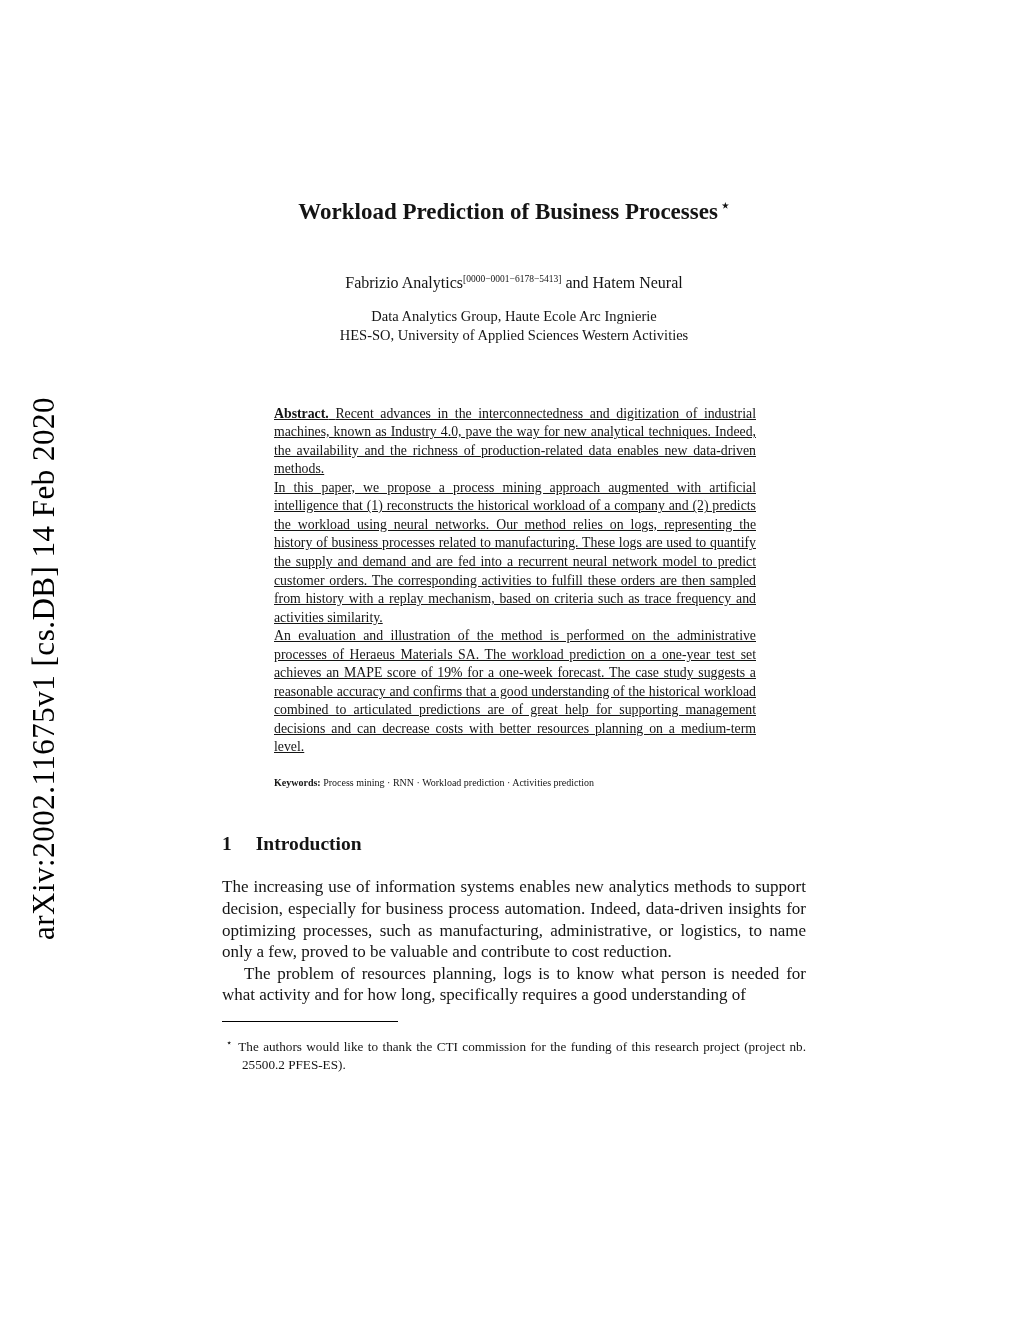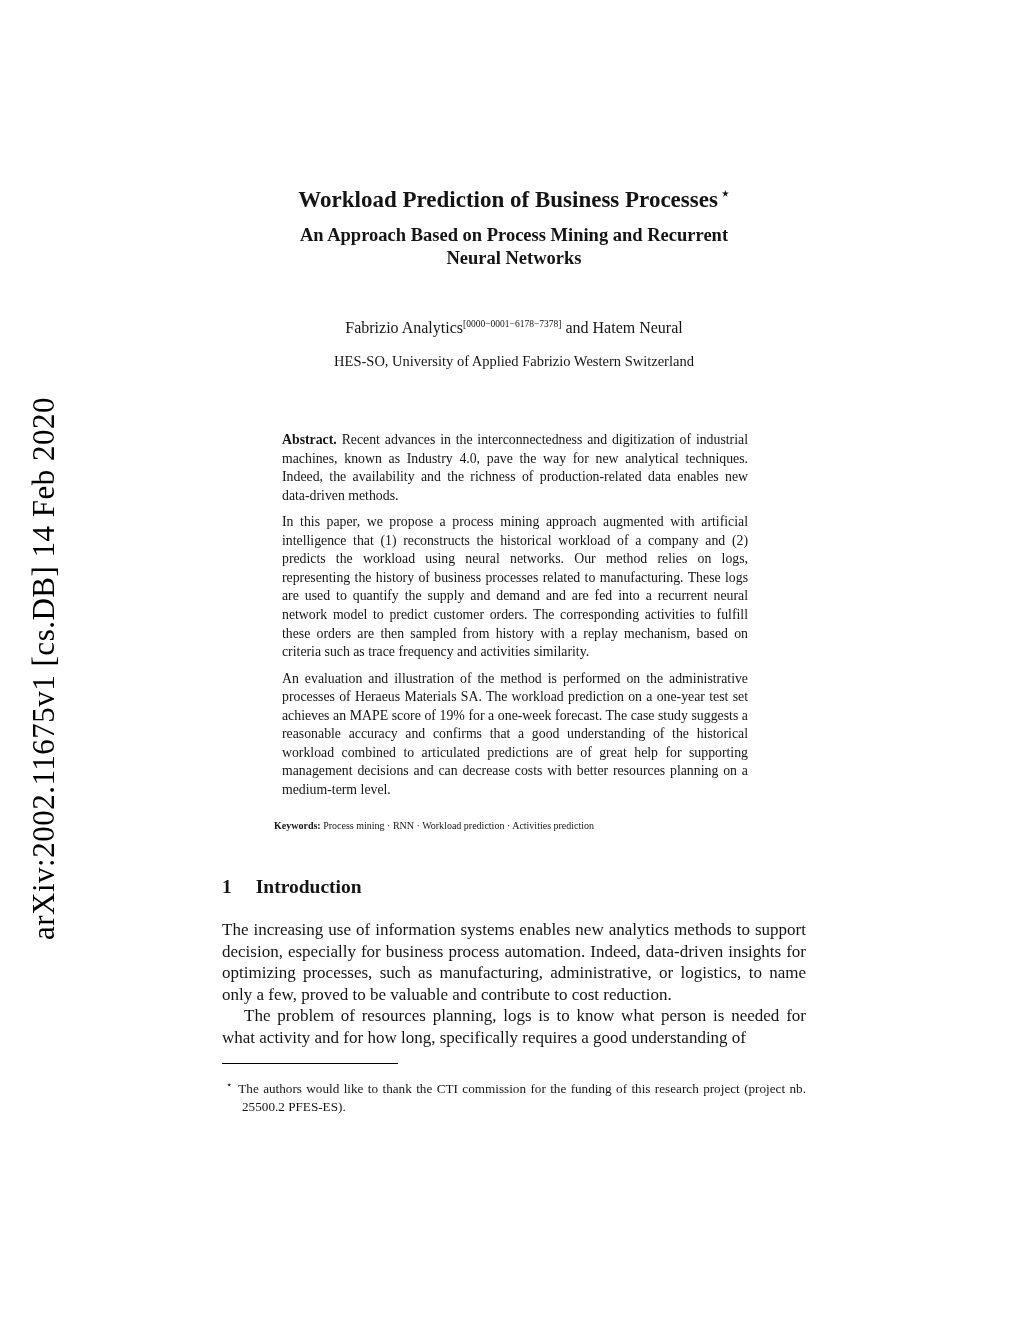--- a/index.html
+++ b/index.html
@@ -8,40 +8,40 @@
     font-family: "Liberation Serif", "DejaVu Serif", serif;
     color: #141414;
   }
   .arxiv-stamp {
     position: absolute; left: 26px; top: 940px;
     transform: rotate(-90deg); transform-origin: 0 0;
     font-size: 31px; white-space: nowrap; color: #000;
     letter-spacing: 0.5px;
   }
   .content {
-    position: absolute; left: 222px; top: 0; width: 584px;
+    position: absolute; left: 222px; top: 12px; width: 584px;
     padding-top: 186px;
   }
   .title {
     text-align: center; font-weight: bold; font-size: 23px;
     margin: 0; line-height: 1.2;
   }
   .title .star { font-size: 14px; vertical-align: super; margin-left: 3px; }
   .subtitle {
     text-align: center; font-weight: bold; font-size: 18.5px;
     margin: 10px 55px 0 55px; line-height: 1.28;
   }
   .authors { text-align: center; font-size: 16px; margin-top: 48px; }
   .authors sup { font-size: 9.5px; }
   .affiliation { text-align: center; font-size: 14.5px; line-height: 1.3; margin-top: 15px; }
   .abstract {
     margin: 60px 50px 0 52px; font-size: 13.8px; line-height: 1.345;
     text-align: justify;
   }
-  .abstract p { margin: 8px; }
+  .abstract p { margin: 0; text-decoration: underline; }
   .bold { font-weight: bold; }
   .keywords {
     margin: 19px 50px 0 52px; font-size: 10px; line-height: 1.345;
     text-align: justify;
   }
   .section-heading {
     font-size: 19.5px; font-weight: bold; margin-top: 44px;
     display: flex; gap: 24px; align-items: baseline;
   }
   .body-text { font-size: 17px; line-height: 1.27; text-align: justify; margin-top: 21px; }
@@ -60,28 +60,28 @@
 <body>
 
 <div class="arxiv-stamp">arXiv:2002.11675v1  [cs.DB]  14 Feb 2020</div>
 
 <div class="content">
 
   <h1 class="title">
     <span>Workload Prediction of Business Processes</span><span class="star">⋆</span>
   </h1>
 
-  <h2 class="subtitle">An Approach Based on Process Mining and Recurrent Neural Networks</h2>
 
   <div class="authors">
-    <span>Fabrizio Analytics</span><sup>[0000−0001−6178−7378]</sup><span> and Hatem Neural</span>
+    <span>Fabrizio Analytics</span><sup>[0000−0001−6178−5413]</sup><span> and Hatem Neural</span>
   </div>
 
   <div class="affiliation">
-    <div>HES-SO, University of Applied Fabrizio Western Switzerland</div>
+    <div>Data Analytics Group, Haute Ecole Arc Ingnierie</div>
+    <div>HES-SO, University of Applied Sciences Western Activities</div>
   </div>
 
   <div class="abstract">
     <p>
       <span class="bold">Abstract.</span>
       <span>Recent advances in the interconnectedness and digitization of industrial machines, known as Industry 4.0, pave the way for new analytical techniques. Indeed, the availability and the richness of production-related data enables new data-driven methods.</span>
     </p>
     <p>In this paper, we propose a process mining approach augmented with artificial intelligence that (1) reconstructs the historical workload of a company and (2) predicts the workload using neural networks. Our method relies on logs, representing the history of business processes related to manufacturing. These logs are used to quantify the supply and demand and are fed into a recurrent neural network model to predict customer orders. The corresponding activities to fulfill these orders are then sampled from history with a replay mechanism, based on criteria such as trace frequency and activities similarity.</p>
     <p>An evaluation and illustration of the method is performed on the administrative processes of Heraeus Materials SA. The workload prediction on a one-year test set achieves an MAPE score of 19% for a one-week forecast. The case study suggests a reasonable accuracy and confirms that a good understanding of the historical workload combined to articulated predictions are of great help for supporting management decisions and can decrease costs with better resources planning on a medium-term level.</p>
   </div>

